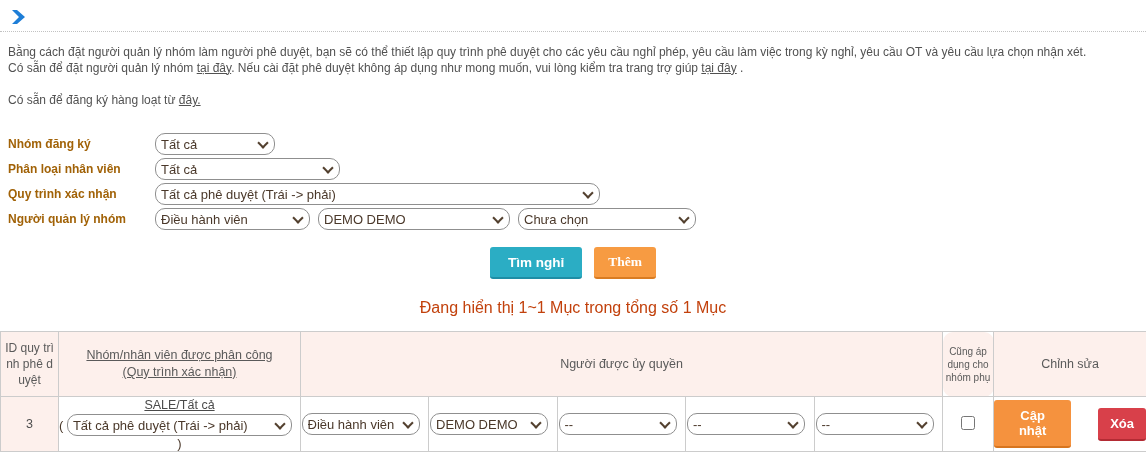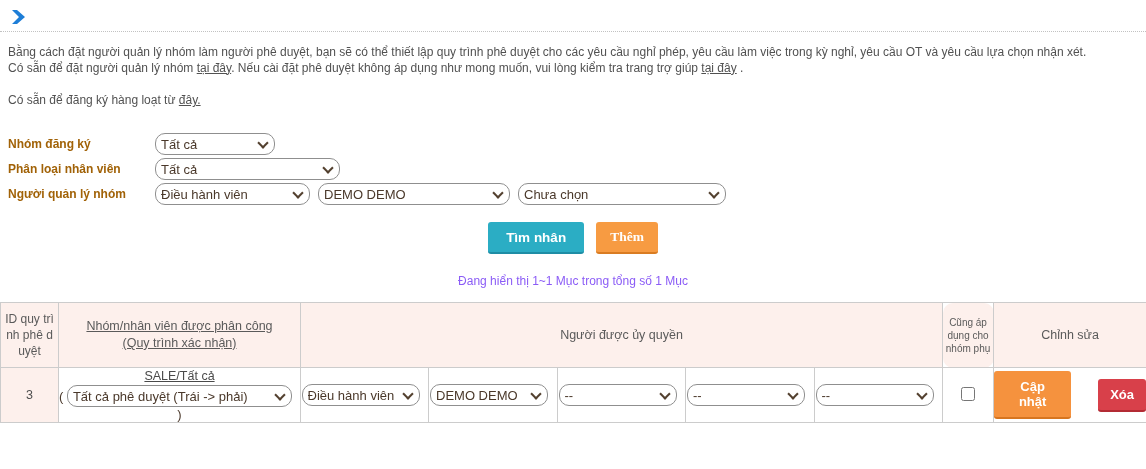--- a/index.html
+++ b/index.html
@@ -19,29 +19,29 @@
   .form-row { display:flex; align-items:center; height:22px; margin-bottom:3px; }
   .form-label { width:147px; font-weight:bold; font-size:12px; color:#a16207; }
   .selwrap { position:relative; display:inline-block; margin-right:8px; }
   .sel { -webkit-appearance:none; appearance:none; border:1px solid #8f8f8f; border-radius:10px;
          background:#fff; height:22px; font-size:13px; color:#4a382a; padding:0 20px 0 5px;
          font-family:inherit; cursor:pointer; }
   .selwrap::after { content:''; position:absolute; right:8px; top:6px; width:6px; height:6px;
          border-right:2px solid #53402f; border-bottom:2px solid #53402f; transform:rotate(45deg);
          pointer-events:none; }
   .w120{width:120px}.w185{width:185px}.w445{width:445px}.w155{width:155px}
-  .w192{width:192px}.w177{width:208px}.w225{width:225px}.w118{width:118px}
+  .w192{width:192px}.w177{width:178px}.w225{width:225px}.w118{width:118px}
 
   .actions { margin-top:17px; display:flex; justify-content:center; gap:12px; }
   .btn { border:0; color:#fff; font-weight:bold; font-size:13.5px; border-radius:3px;
          font-family:inherit; cursor:pointer; }
   .btn-search { background:var(--search-button,#2badc4); border-bottom:2px solid #1e8da5; padding:7px 18px; }
   .btn-add    { background:var(--add-button,#f79b42);    border-bottom:2px solid #d97c22; padding:7px 14px;font-family:Liberation Serif, serif; }
 
-  .status { margin-top:20px; text-align:center; font-size:12px; color:#8b5cf6; }
+  .status { margin-top:20px; text-align:center; font-size:16px; color:#c2410c; }
 
   table { width:1146px; margin-top:14px; border-collapse:collapse; table-layout:fixed; }
   th,td { border:1px solid #ccc; text-align:center; vertical-align:middle; }
   thead th { background:var(--table-header-bg,#fdf0ec); font-weight:normal; color:#5a5a5a;
              font-size:12.5px; height:65px; line-height:17px; }
   th.th-id { font-size:12px; word-break:break-all; padding:0 4px; line-height:16px; }
   th.th-small { font-size:10px; line-height:13px; padding:0 2px;border-radius:10px; }
   tbody td { height:50px; font-size:12.5px; color:#4a4a4a; background:#fff; }
   td.td-id { background:var(--table-header-bg,#fdf0ec); color:#4f4f4f; }
   .paren { font-size:13px; color:#4a382a; }
@@ -75,35 +75,41 @@
       <select class="sel w120"><option>Tất cả</option></select>
     </span>
   </div>
   <div class="form-row">
     <div class="form-label">Phân loại nhân viên</div>
     <span class="selwrap">
       <select class="sel w185"><option>Tất cả</option></select>
     </span>
   </div>
   <div class="form-row">
+    <div class="form-label">Quy trình xác nhận</div>
+    <span class="selwrap">
+      <select class="sel w445"><option>Tất cả phê duyệt (Trái -&gt; phải)</option></select>
+    </span>
+  </div>
+  <div class="form-row">
     <div class="form-label">Người quản lý nhóm</div>
     <span class="selwrap">
       <select class="sel w155"><option>Điều hành viên</option></select>
     </span>
     <span class="selwrap">
       <select class="sel w192"><option>DEMO DEMO</option></select>
     </span>
     <span class="selwrap">
       <select class="sel w177"><option>Chưa chọn</option></select>
     </span>
   </div>
 </div>
 
 <div class="actions">
-  <button class="btn btn-search">Tìm nhân</button>
+  <button class="btn btn-search">Tìm nghỉ</button>
   <button class="btn btn-add">Thêm</button>
 </div>
 
 <div class="status">Đang hiển thị 1~1 Mục trong tổng số 1 Mục</div>
 
 <table>
   <colgroup>
     <col style="width:58px">
       <col style="width:242px">
     <col style="width:128px">

